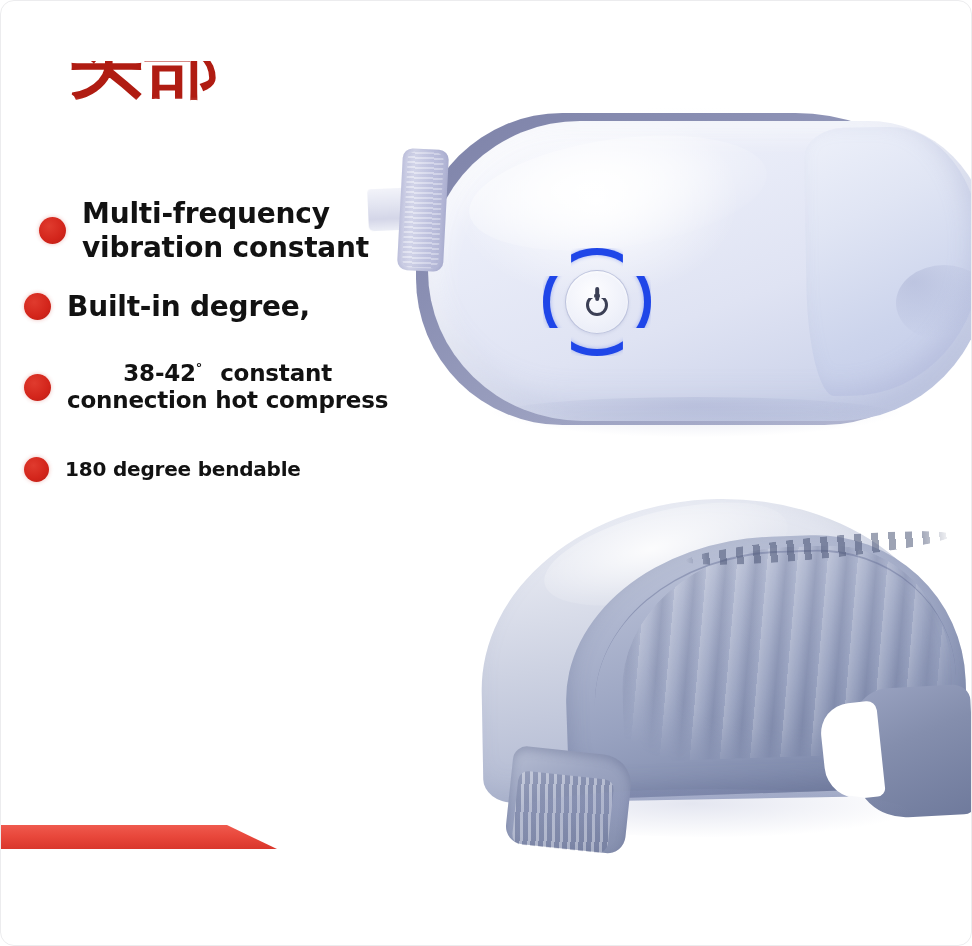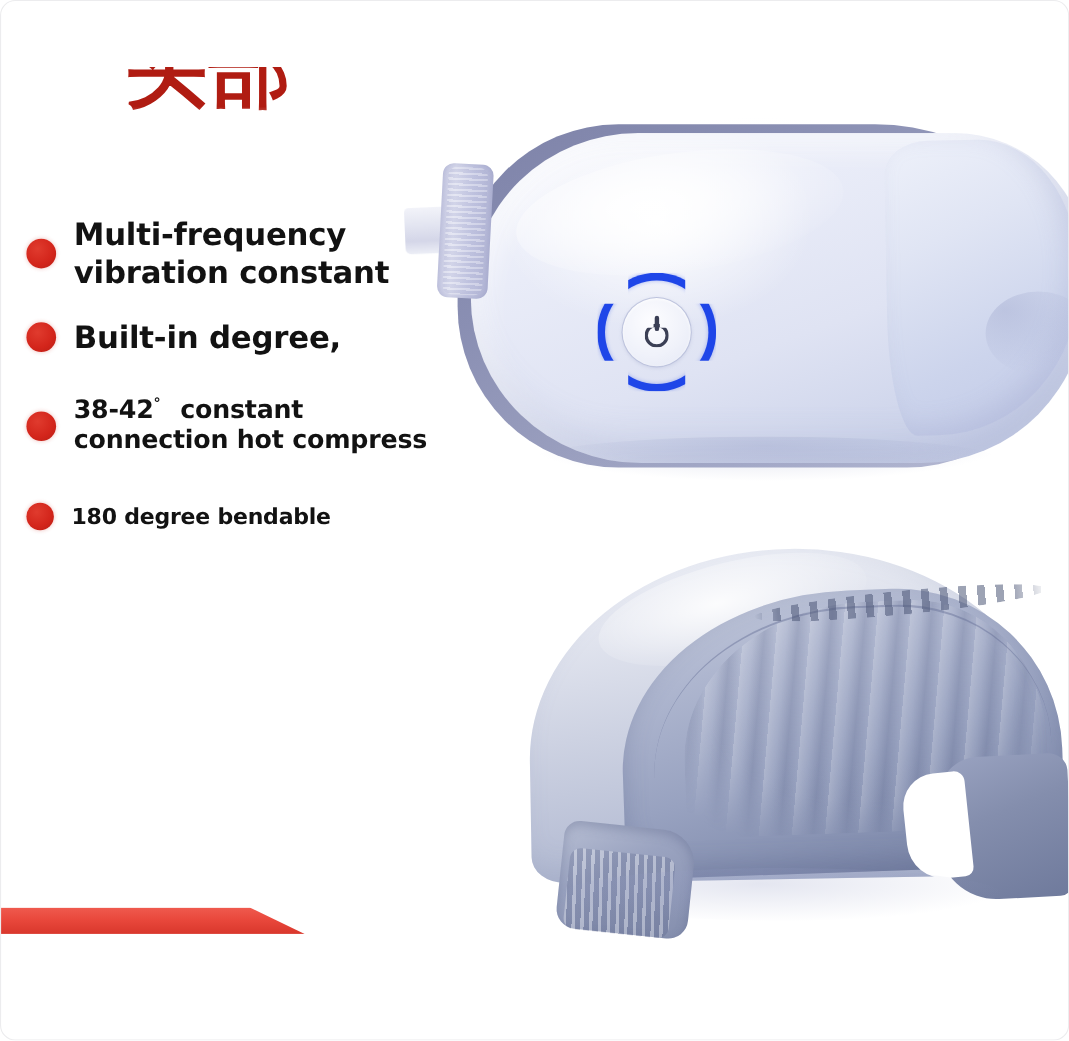--- a/index.html
+++ b/index.html
@@ -20,21 +20,20 @@
     overflow:hidden;
   }
 
   
   .top-red-clip {
     position:absolute;
     left:68px; top:60px;
     width:300px; height:62px;
     overflow:hidden;
     pointer-events:none;
-    margin-left:45px;
   }
   .top-red-clip .glyphs {
     position:absolute;
     left:0; top:-46px;
     font-size:74px;
     font-weight:800;
     letter-spacing:2px;
     color:#b01c12;
     font-family:"DejaVu Sans", sans-serif;
     white-space:nowrap;
@@ -74,23 +73,23 @@
     font-weight:700;
     line-height:1.20;
     letter-spacing:-0.2px;
   }
   .f-lg  { font-size:28px; }
   .f-md  { font-size:23px; }
   .f-sm  { font-size:20px; }
   .deg   { font-size:13px; vertical-align:super; font-weight:700; }
   .gap   { display:inline-block; width:18px; }
 
-  .row1 { margin-bottom:26px; }
+  .row1 { margin-bottom:26px;padding-left:15px; }
   .row2 { margin-bottom:36px; }
-  .row3 { margin-bottom:42px; }
+  .row3 { margin-bottom:42px;text-align:center; }
 
   
   .red-banner {
     position:absolute;
     left:-6px; top:824px;
     width:288px; height:24px;
     background:linear-gradient(to bottom, #ef5a4e 0%, #e9483c 45%, #d9372c 100%);
     clip-path:polygon(0 0, 232px 0, 282px 100%, 0 100%);
     box-shadow:0 3px 7px rgba(170,50,40,0.20);
   }

